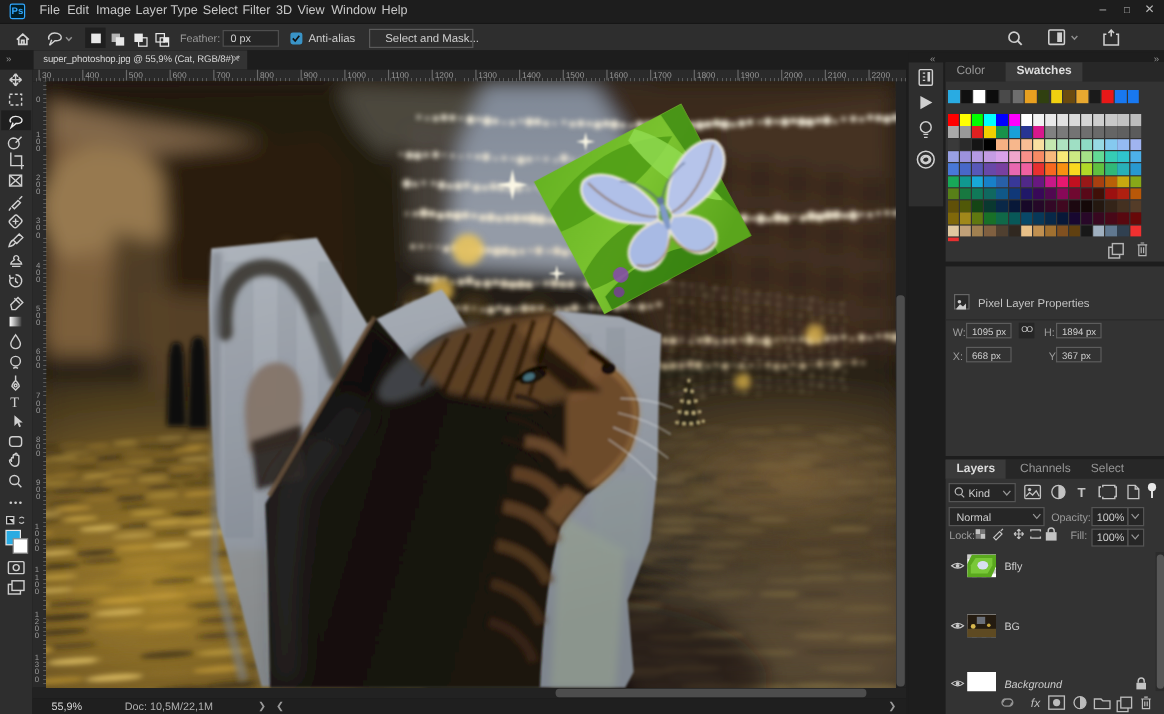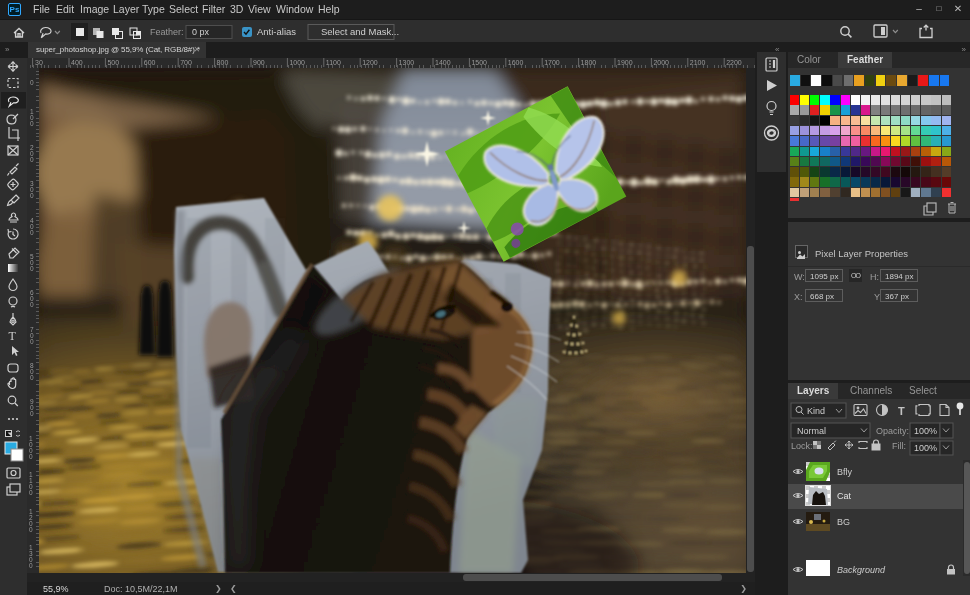--- a/index.html
+++ b/index.html
@@ -1743,21 +1743,21 @@
       </g>
       <g stroke="#cfcfcf" fill="none" stroke-width="1.3">
         <circle cx="14.5" cy="89" r="7"></circle>
         <path d="M10.5 89 a4 3.4 0 0 1 8 0 a4 3.4 0 0 1-8 0 M12 90.5 a3 2.6 0 0 0 5-2.8 M17 87.6 a3 2.6 0 0 0-5 2.8"></path>
       </g>
     </svg>
 
     <div class="panel" id="p-swatch" style="top:8px;height:166px">
       <div class="ptabs">
         <div class="ptab" style="left:0">Color</div>
-        <div class="ptab on" style="left:50px">Feather</div>
+        <div class="ptab on" style="left:50px">Swatches</div>
         <div class="burger"></div>
       </div>
       <div id="recent">
           <b style="left:2.0px;background:#29abe2"></b>
           <b style="left:12.7px;background:#101010"></b>
           <b style="left:23.4px;background:#ffffff"></b>
           <b style="left:34.1px;background:#0c0c0c"></b>
           <b style="left:44.8px;background:#4a4a4a"></b>
           <b style="left:55.5px;background:#6e6e6e"></b>
           <b style="left:66.2px;background:#e8a020"></b>
@@ -2028,31 +2028,20 @@
               <path d="M1 4.5 Q6 0.5 11 4.5 Q6 8.5 1 4.5 z" fill="none" stroke="#c8c8c8"></path>
               <circle cx="6" cy="4.5" r="1.6" fill="#c8c8c8"></circle>
             </svg>
           <div class="th"><svg width="24" height="19">
             <polygon points="0,8 4,0 24,0 24,10 20,19 0,19" fill="#5aa81e"></polygon>
             <polygon points="3,9 7,3 21,3 21,9 17,16 3,16" fill="#79c838"></polygon>
             <ellipse cx="13" cy="9" rx="4.5" ry="3.5" fill="#d8dff0"></ellipse>
           </svg></div>
           <div class="nm">Bfly</div>
         </div>
-        <div class="lrow" style="top:24px;background:#4a4a4a;height:25px">
-          <svg class="eye" width="12" height="9">
-              <path d="M1 4.5 Q6 0.5 11 4.5 Q6 8.5 1 4.5 z" fill="none" stroke="#c8c8c8"></path>
-              <circle cx="6" cy="4.5" r="1.6" fill="#c8c8c8"></circle>
-            </svg>
-          <div class="th" style="outline:1px solid #ddd"><svg width="24" height="19">
-            <polygon points="3,1 21,3 22,19 2,18" fill="#b9bdc2"></polygon>
-            <path d="M6 19 L7 9 L10 5 L13 8 L17 6 L19 10 L20 19 z" fill="#17120d"></path>
-          </svg></div>
-          <div class="nm" style="color:#e2e2e2">Cat</div>
-        </div>
         <div class="lrow" style="top:50px">
           <svg class="eye" width="12" height="9">
               <path d="M1 4.5 Q6 0.5 11 4.5 Q6 8.5 1 4.5 z" fill="none" stroke="#c8c8c8"></path>
               <circle cx="6" cy="4.5" r="1.6" fill="#c8c8c8"></circle>
             </svg>
           <div class="th"><svg width="24" height="19">
             <rect width="24" height="19" fill="#241b10"></rect>
             <rect x="0" y="12" width="24" height="7" fill="#5e4a22"></rect>
             <rect x="8" y="2" width="7" height="6" fill="#6a6f78"></rect>
             <circle cx="5" cy="10" r="2" fill="#d8b84e"></circle>
@@ -2069,15 +2058,31 @@
           <div class="nm" style="font-style:italic">Background</div>
           <svg width="10" height="11" style="position:absolute;right:14px;top:6px">
               <rect x="1" y="5" width="8" height="5.5" fill="#c3c3c3"></rect>
               <path d="M2.5 5 v-1.5 a2.5 2.5 0 0 1 5 0 V5" stroke="#c3c3c3" fill="none" stroke-width="1.2"></path>
             </svg>
         </div>
         <div style="position:absolute;right:0;top:0;width:7px;height:116px;background:#2b2b2b">
           <div style="position:absolute;left:0.5px;top:2px;width:6px;height:112px;background:#575757;border-radius:3px"></div>
         </div>
       </div>
+      <div id="lbottom" style="position:absolute;left:0;bottom:0;width:182px;height:19px">
+        <svg width="182" height="19">
+          <g stroke="#bdbdbd" fill="none" stroke-width="1.1">
+            <path d="M48 9.5 a3 3 0 0 1 3-3 h2 a3 3 0 0 1 0 6 M55 9.5 a3 3 0 0 1-3 3 h-2 a3 3 0 0 1 0-6" opacity="0.7"></path>
+            <text x="71" y="13" font-size="10" font-style="italic" fill="#bdbdbd" stroke="none">fx</text>
+            <rect x="86" y="4" width="13" height="11"></rect>
+              <circle cx="92.5" cy="9.5" r="3" fill="#bdbdbd" stroke="none"></circle>
+            <circle cx="112" cy="9.5" r="5"></circle>
+              <path d="M112 4.5 a5 5 0 0 1 0 10 z" fill="#bdbdbd" stroke="none"></path>
+            <path d="M124 6.5 v8 h13 v-6.5 h-6 l-1.5-1.5 z"></path>
+            <rect x="146" y="5" width="9" height="9"></rect>
+              <path d="M146 8 h-3 v9 h9 v-3"></path>
+            <path d="M163 6.5 h8 m-7 0 v8 h6 v-8 m-4.5-1.5 h3 M166 8.5 v4 m2-4 v4" stroke-width="1"></path>
+          </g>
+        </svg>
+      </div>
     </div>
   </div>
 </div>
 
 </body></html>

